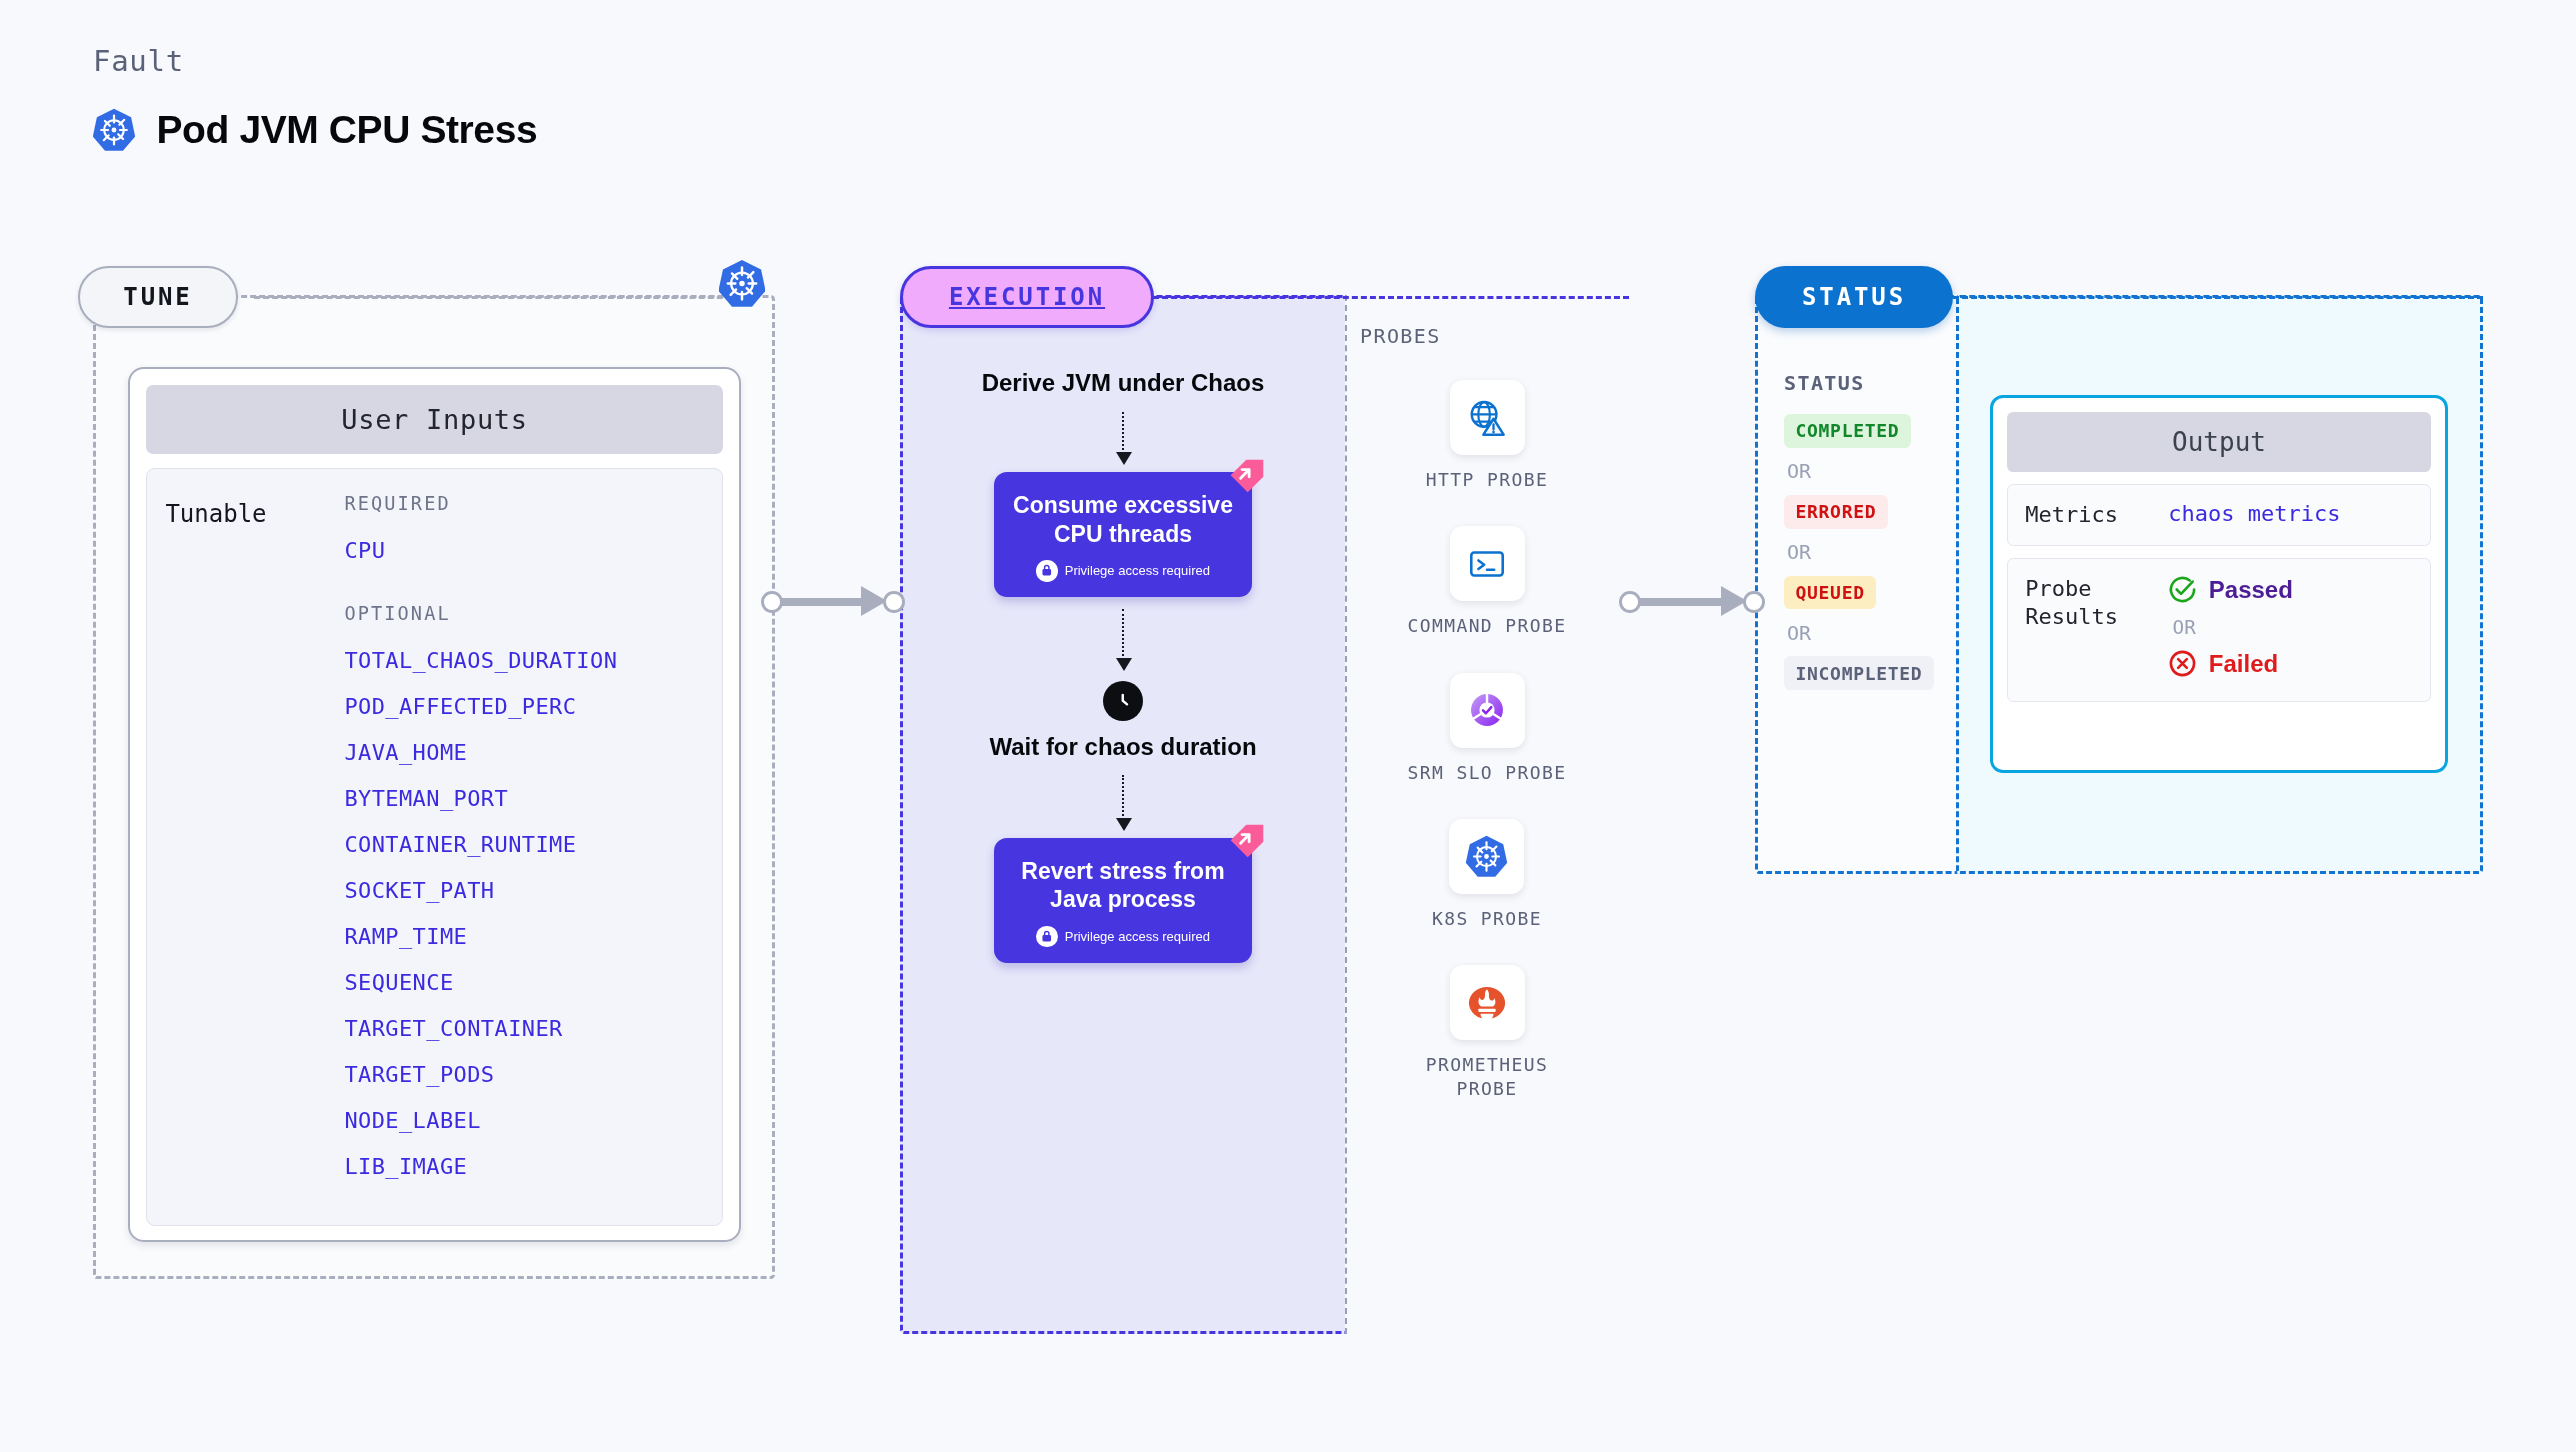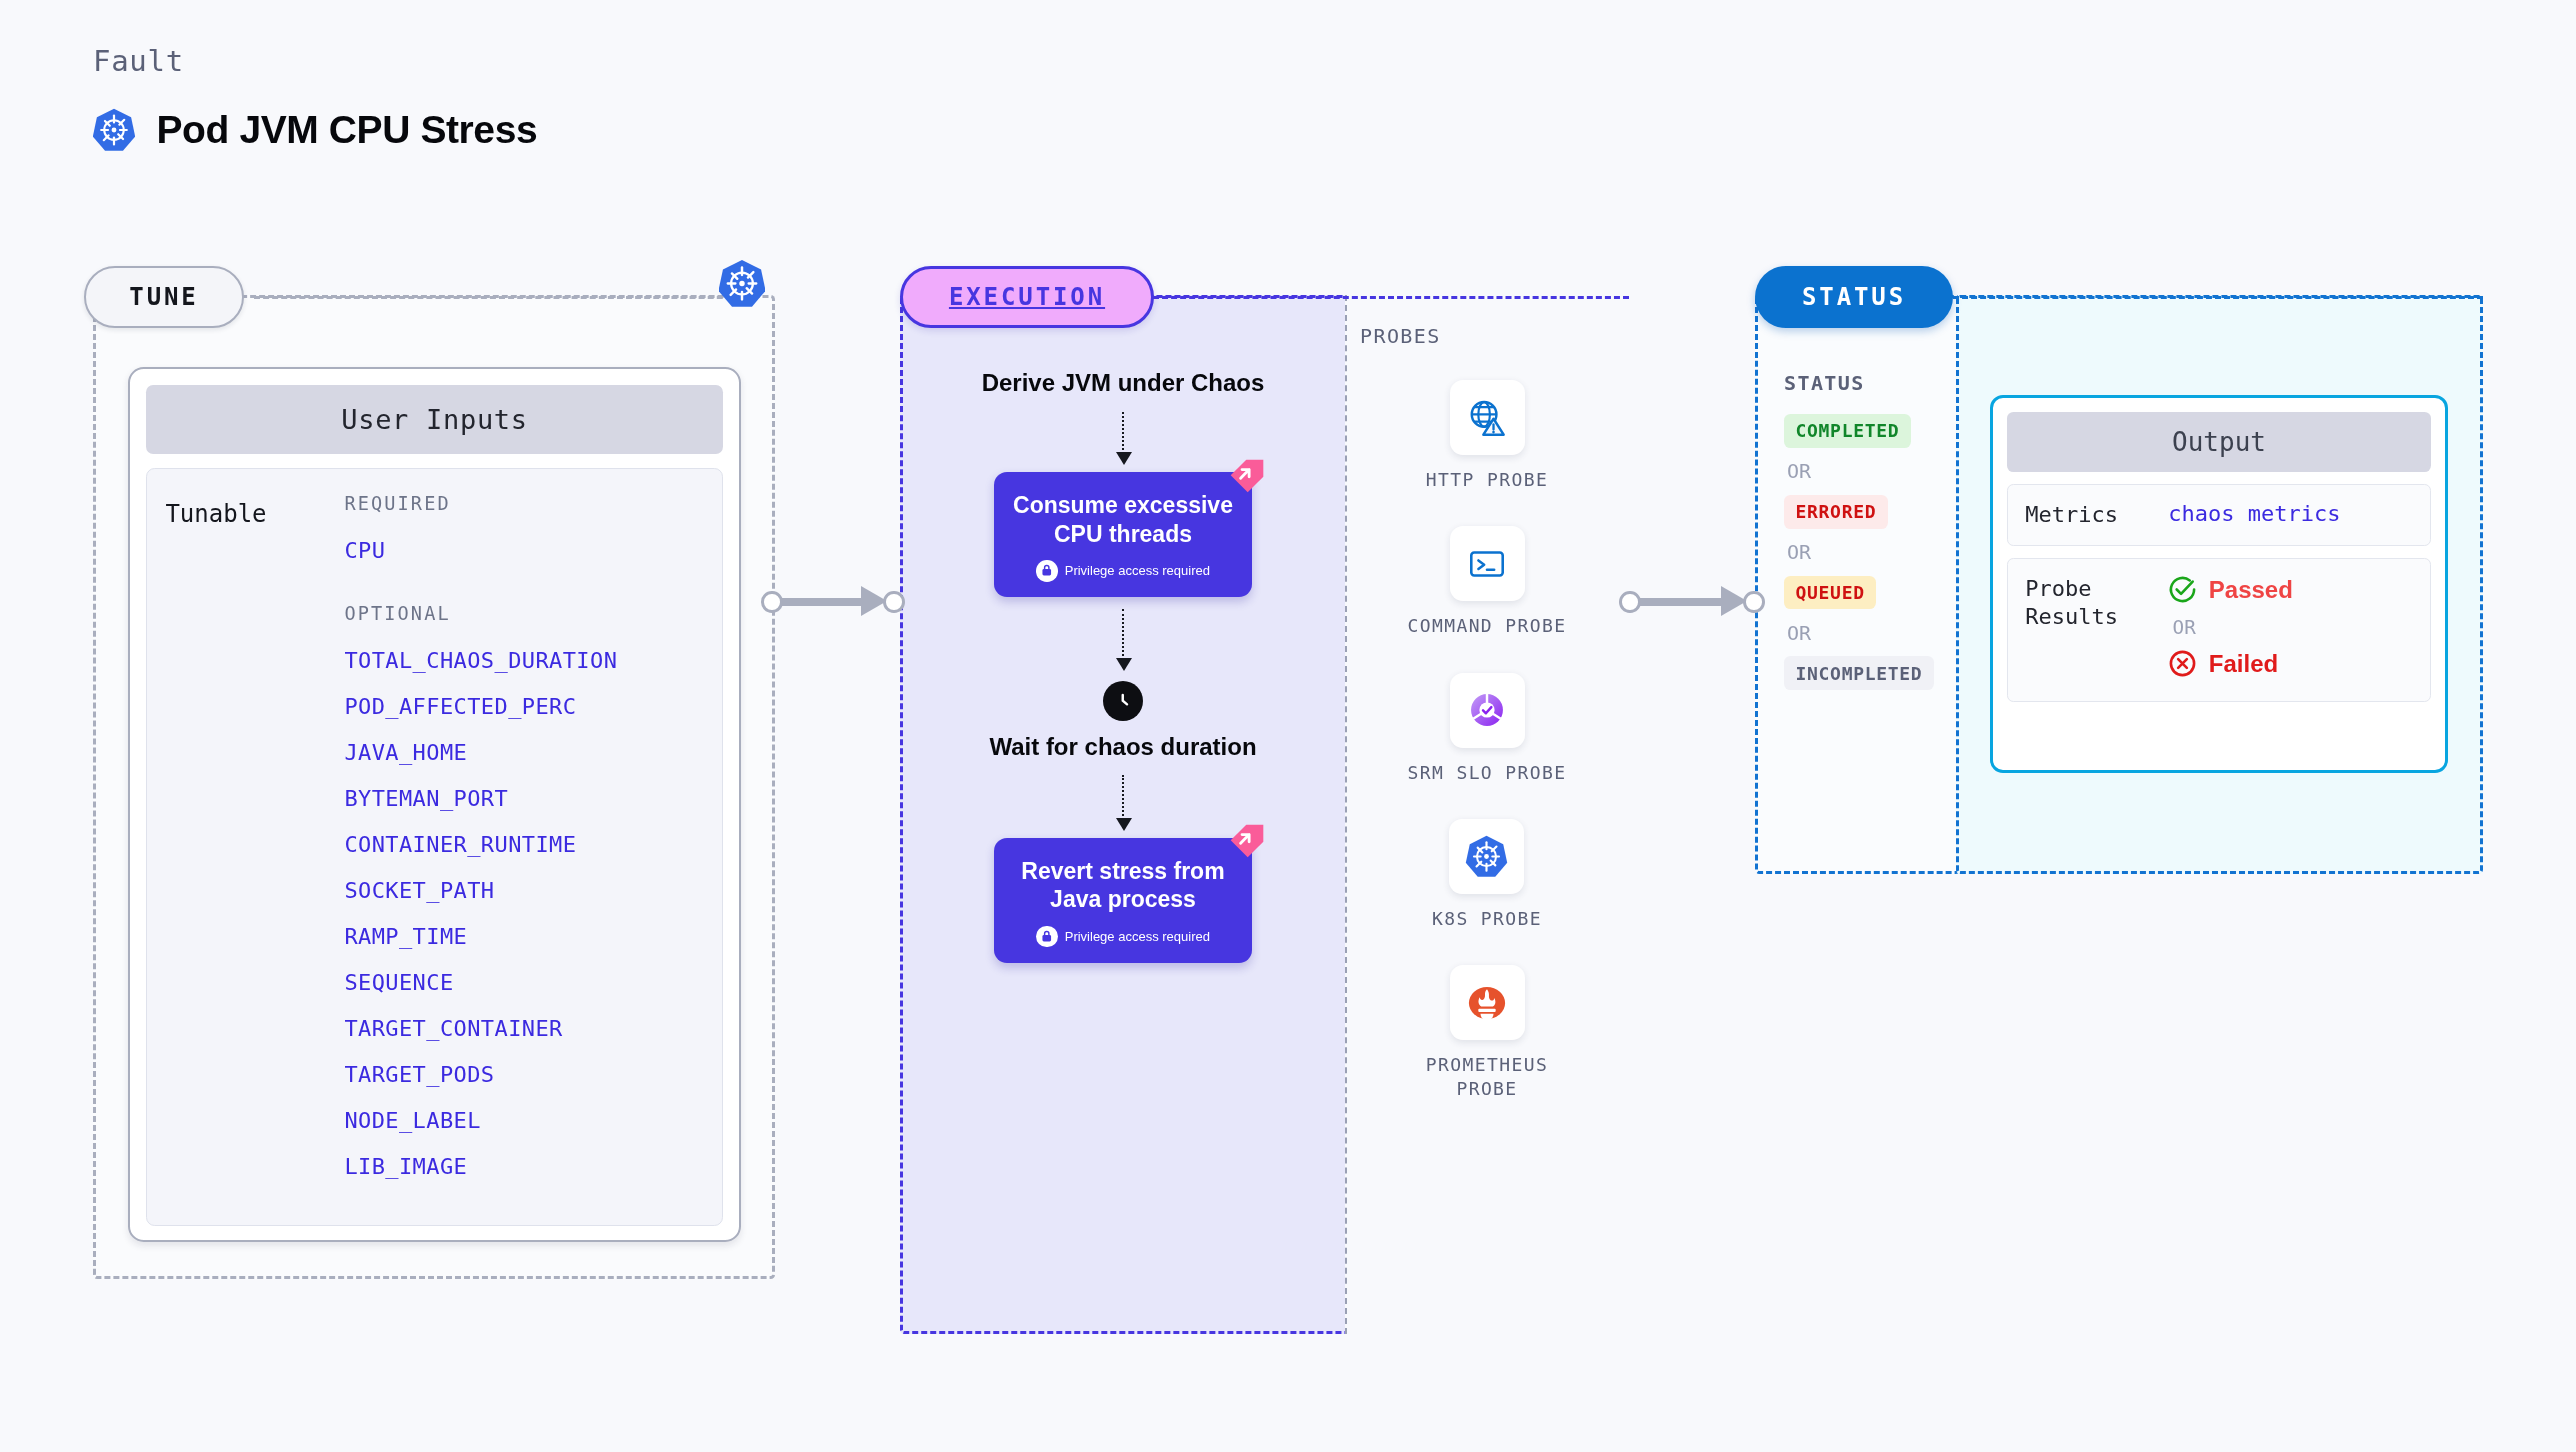--- a/index.html
+++ b/index.html
@@ -33,21 +33,21 @@
   .pill {
     position: absolute;
     display: flex; align-items: center; justify-content: center;
     border-radius: 716px;
     font-family: "DejaVu Sans Mono", monospace;
     font-weight: bold;
     letter-spacing: 2.9px;
     z-index: 20;
   }
   #tune-pill {
-    left: 84px; top: 266px; width: 160px; height: 62px;
+    left: 78px; top: 266px; width: 160px; height: 62px;
     background: #f4f5f9; border: 2.9px solid #a9aebe; color: #14161d;
     font-size: 24px;
     box-shadow: 0 2.1px 5px rgba(20,25,50,.10);
   }
   #execution-pill {
     left: 900px; top: 266px; width: 254px; height: 62px;
     background: #f0abfc; border: 3.6px solid #4736e0; color: #4736e0;
     font-size: 24px;
     box-shadow: 0 2.9px 7.2px rgba(40,30,160,.14);
     text-decoration: underline;
@@ -524,21 +524,21 @@
   <div class="output-row" style="padding-bottom:21.5px;">
     <div class="output-row-label">Probe Results</div>
     <div>
       <div class="result-line">
         <span>
           <svg width="29" height="29" viewBox="0 0 40 40">
             <path d="M36 20 a16 16 0 1 1 -6 -12.5" fill="none" stroke="#1aa61a" stroke-width="3.6" stroke-linecap="round"></path>
             <path d="M12 20 L18 26 L34 9" fill="none" stroke="#1aa61a" stroke-width="3.6" stroke-linecap="round" stroke-linejoin="round"></path>
           </svg>
         </span>
-        <span class="result-text" style="color:#ef4444;text-align:center;">Passed</span>
+        <span class="result-text" style="color:#4c1d95;text-align:center;">Passed</span>
       </div>
       <div class="result-or">OR</div>
       <div class="result-line">
         <span>
           <svg width="29" height="29" viewBox="0 0 40 40">
             <circle cx="20" cy="20" r="16" fill="none" stroke="#e01b1b" stroke-width="3.6"></circle>
             <path d="M14 14 L26 26 M26 14 L14 26" stroke="#e01b1b" stroke-width="3.6" stroke-linecap="round"></path>
           </svg>
         </span>
         <span class="result-text" style="color:#e01b1b;">Failed</span>

